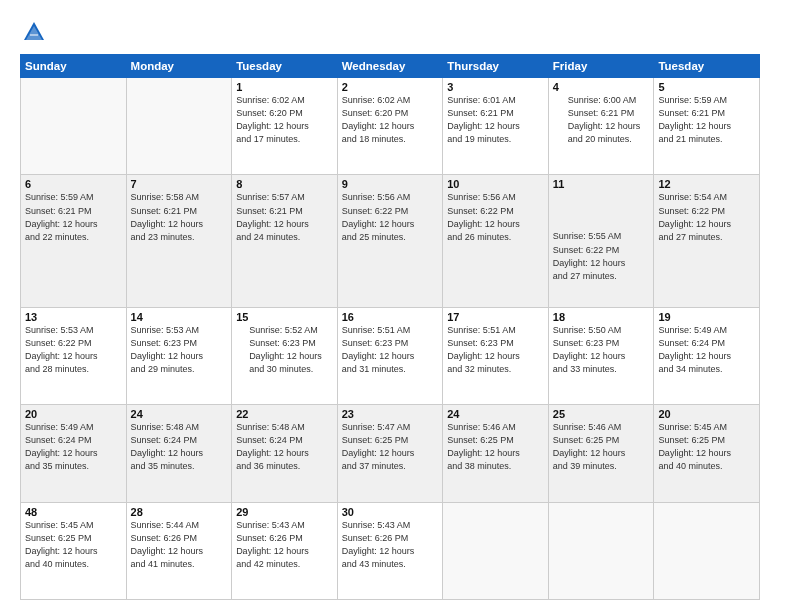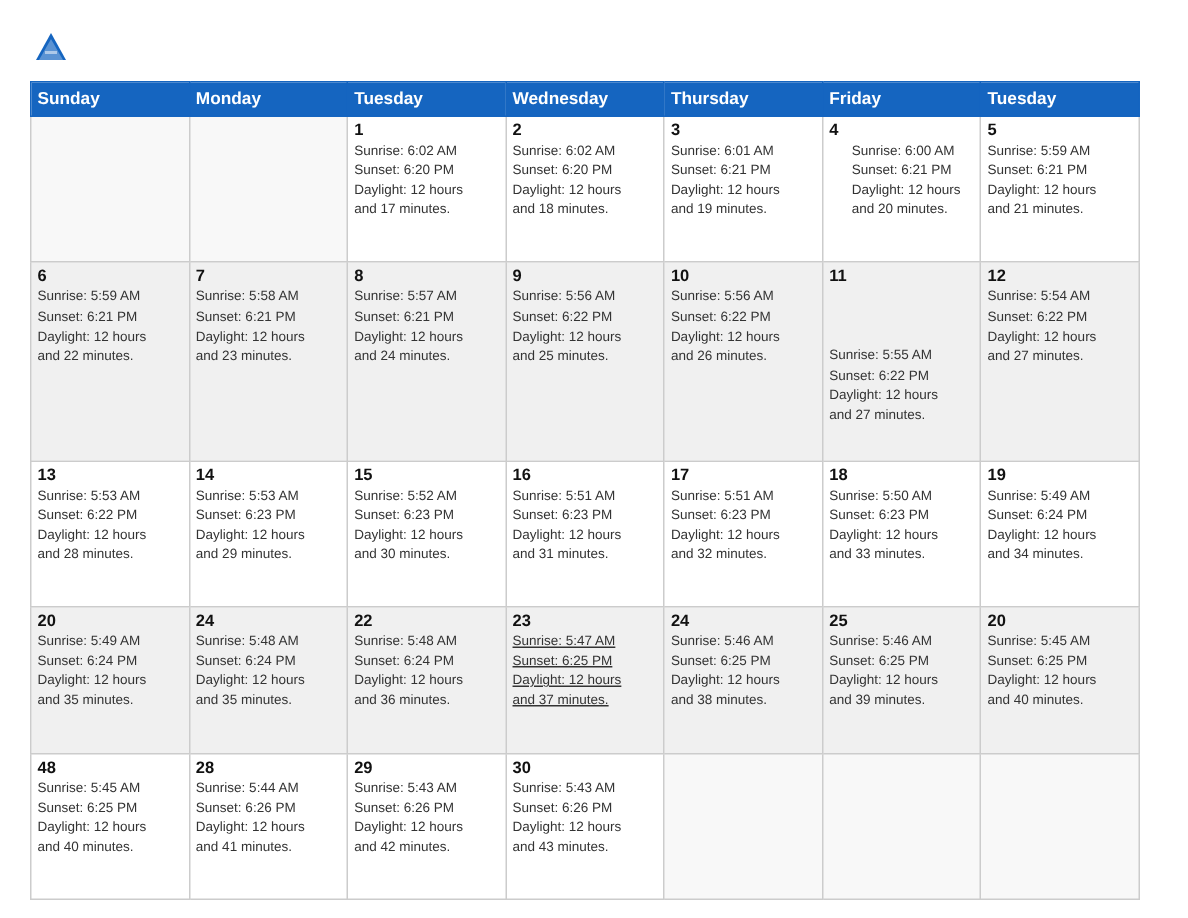--- a/index.html
+++ b/index.html
@@ -234,21 +234,21 @@
           </td>
           <td>
             <span class="day-num">14</span>
             <div class="day-info" style="white-space: pre-line;">Sunrise: 5:53 AM
 Sunset: 6:23 PM
 Daylight: 12 hours
 and 29 minutes.</div>
           </td>
           <td>
             <span class="day-num">15</span>
-            <div class="day-info" style="white-space: pre-line;">Sunrise: 5:52 AM
+            <div class="day-info" style="white-space: pre-line; margin-left: 13px;">Sunrise: 5:52 AM
 Sunset: 6:23 PM
 Daylight: 12 hours
 and 30 minutes.</div>
           </td>
           <td>
             <span class="day-num">16</span>
             <div class="day-info" style="white-space: pre-line;">Sunrise: 5:51 AM
 Sunset: 6:23 PM
 Daylight: 12 hours
 and 31 minutes.</div>
@@ -292,21 +292,21 @@
           </td>
           <td>
             <span class="day-num">22</span>
             <div class="day-info" style="white-space: pre-line;">Sunrise: 5:48 AM
 Sunset: 6:24 PM
 Daylight: 12 hours
 and 36 minutes.</div>
           </td>
           <td>
             <span class="day-num">23</span>
-            <div class="day-info" style="white-space: pre-line; text-decoration: underline;">Sunrise: 5:47 AM
+            <div class="day-info" style="white-space: pre-line;">Sunrise: 5:47 AM
 Sunset: 6:25 PM
 Daylight: 12 hours
 and 37 minutes.</div>
           </td>
           <td>
             <span class="day-num">24</span>
             <div class="day-info" style="white-space: pre-line;">Sunrise: 5:46 AM
 Sunset: 6:25 PM
 Daylight: 12 hours
 and 38 minutes.</div>

